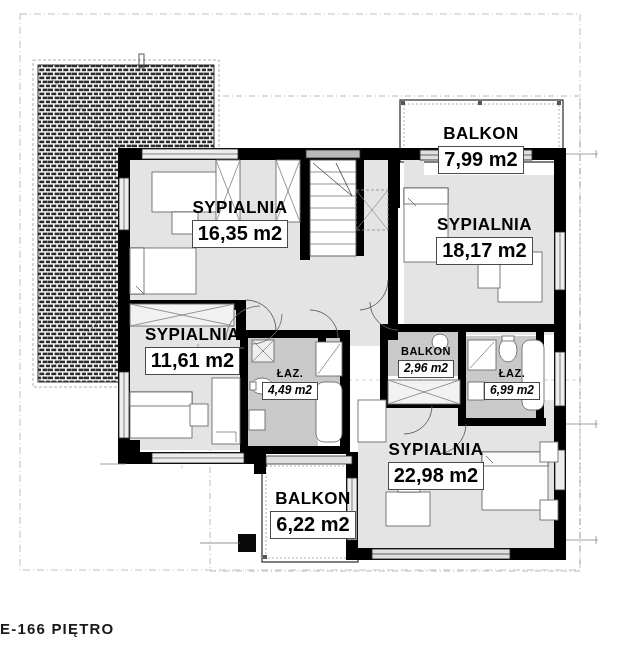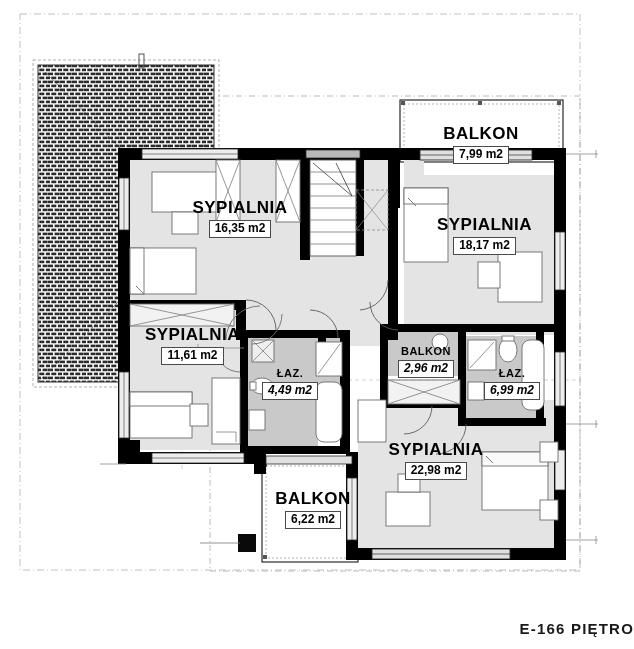--- a/index.html
+++ b/index.html
@@ -36,27 +36,27 @@
     display:inline-block;
     margin-top:2px;
     padding:1px 5px 2px 5px;
     border:1px solid #4a4a4a;
     background:#ffffff;
     font-weight:bold;
     color:#000;
     line-height:1.15;
   }
   .s14 .nm{font-size:17px;}
-  .s14 .ar{font-size:12px;text-align:center;}
+  .s14 .ar{font-size:20px;text-align:center;}
   .s12 .nm{font-size:11px;}
   .s12 .ar{font-size:12px;font-style:italic;}
 
   #title{
     position:absolute;left:0;right:0;top:620px;
-    text-align:right;
+    text-align:left;
     font-size:15px;
     font-weight:bold;
     letter-spacing:1.2px;
     color:#1a1a1a;
     font-family:"Liberation Sans", sans-serif;
   }
 </style>
 </head>
 <body>
 

